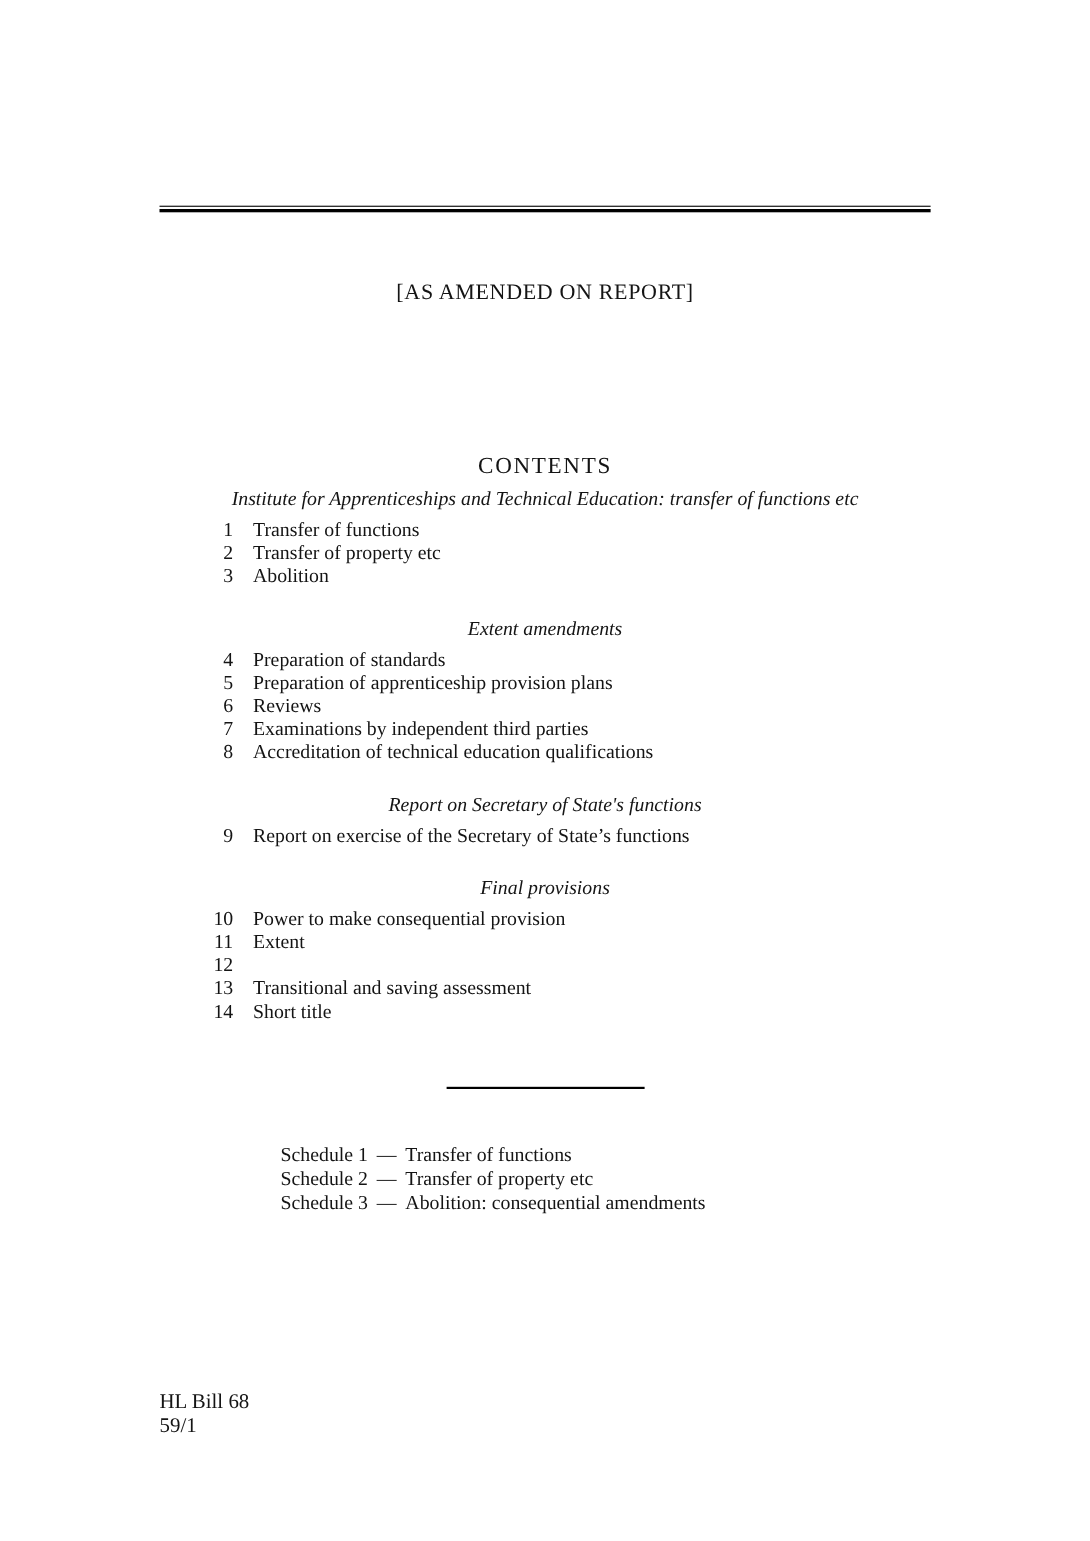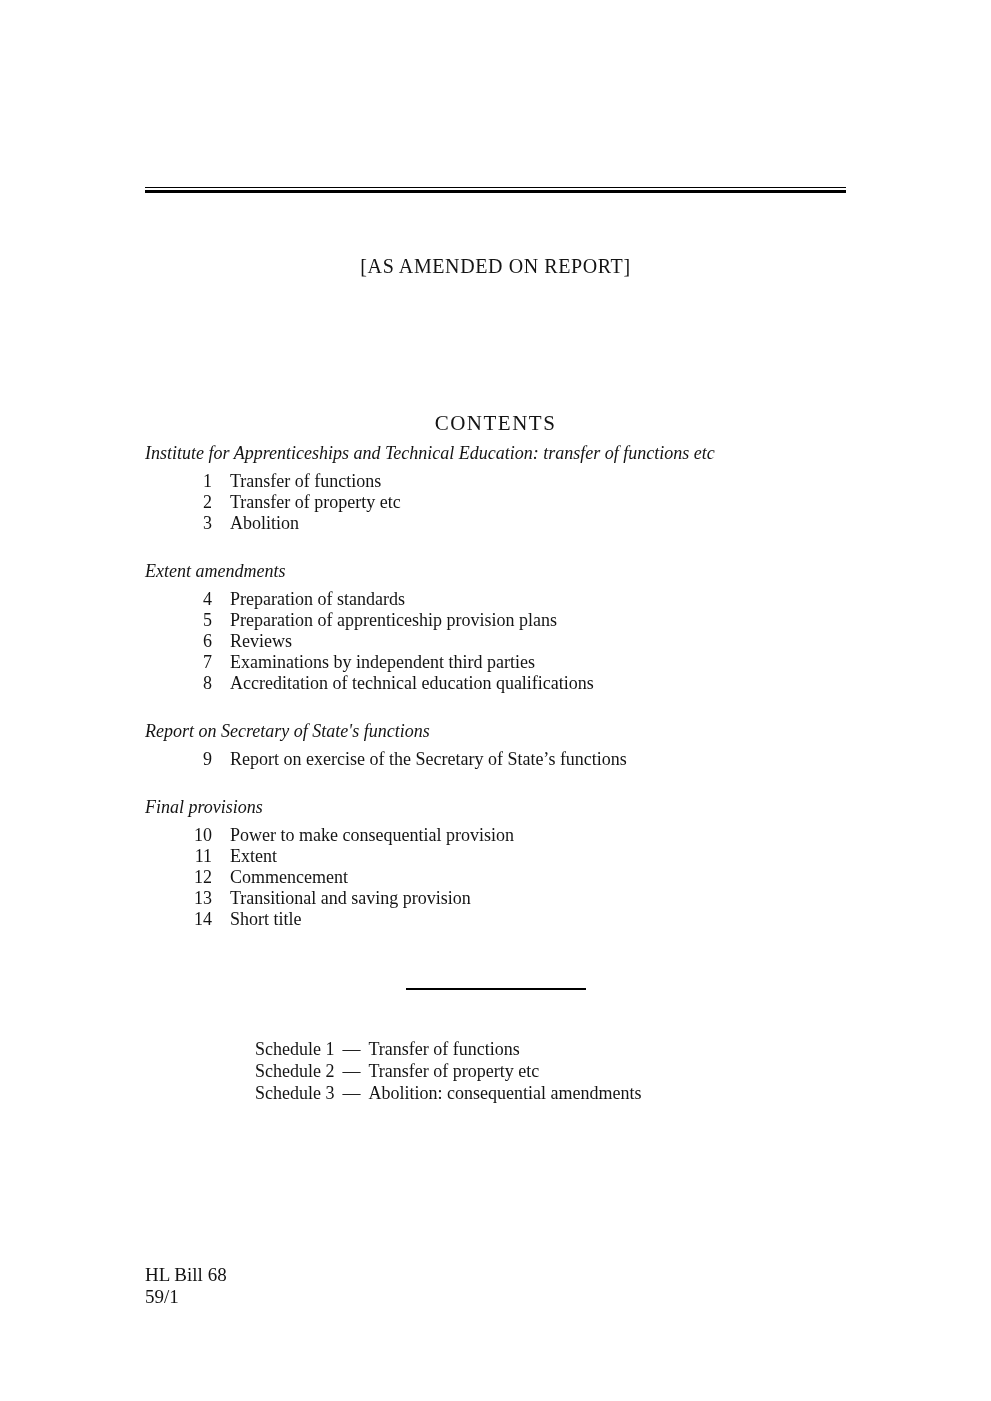--- a/index.html
+++ b/index.html
@@ -69,21 +69,21 @@
   
   .toc {
     position: absolute;
     top: 443px;
     left: 145px;
     width: 701px;
     font-size: 18px;
   }
   .toc-section + .toc-section { margin-top: 27px; }
   .toc-heading {
-    text-align: left;
+    text-align: center;
     font-style: italic;
     line-height: 21px;
     margin-bottom: 7px;
   }
   .toc-item {
     display: flex;
     line-height: 21px;
   }
   .toc-num {
     flex: none;
@@ -196,25 +196,24 @@
       <div class="toc-item">
         <span class="toc-num">10</span>
         <span class="toc-label">Power to make consequential provision</span>
       </div>
       <div class="toc-item">
         <span class="toc-num">11</span>
         <span class="toc-label">Extent</span>
       </div>
       <div class="toc-item">
         <span class="toc-num">12</span>
-        <span class="toc-label">Commencement</span>
       </div>
       <div class="toc-item">
         <span class="toc-num">13</span>
-        <span class="toc-label">Transitional and saving provision</span>
+        <span class="toc-label">Transitional and saving assessment</span>
       </div>
       <div class="toc-item">
         <span class="toc-num">14</span>
         <span class="toc-label">Short title</span>
       </div>
     </div>
 
   </div>
 
   <div class="mid-rule"></div>

